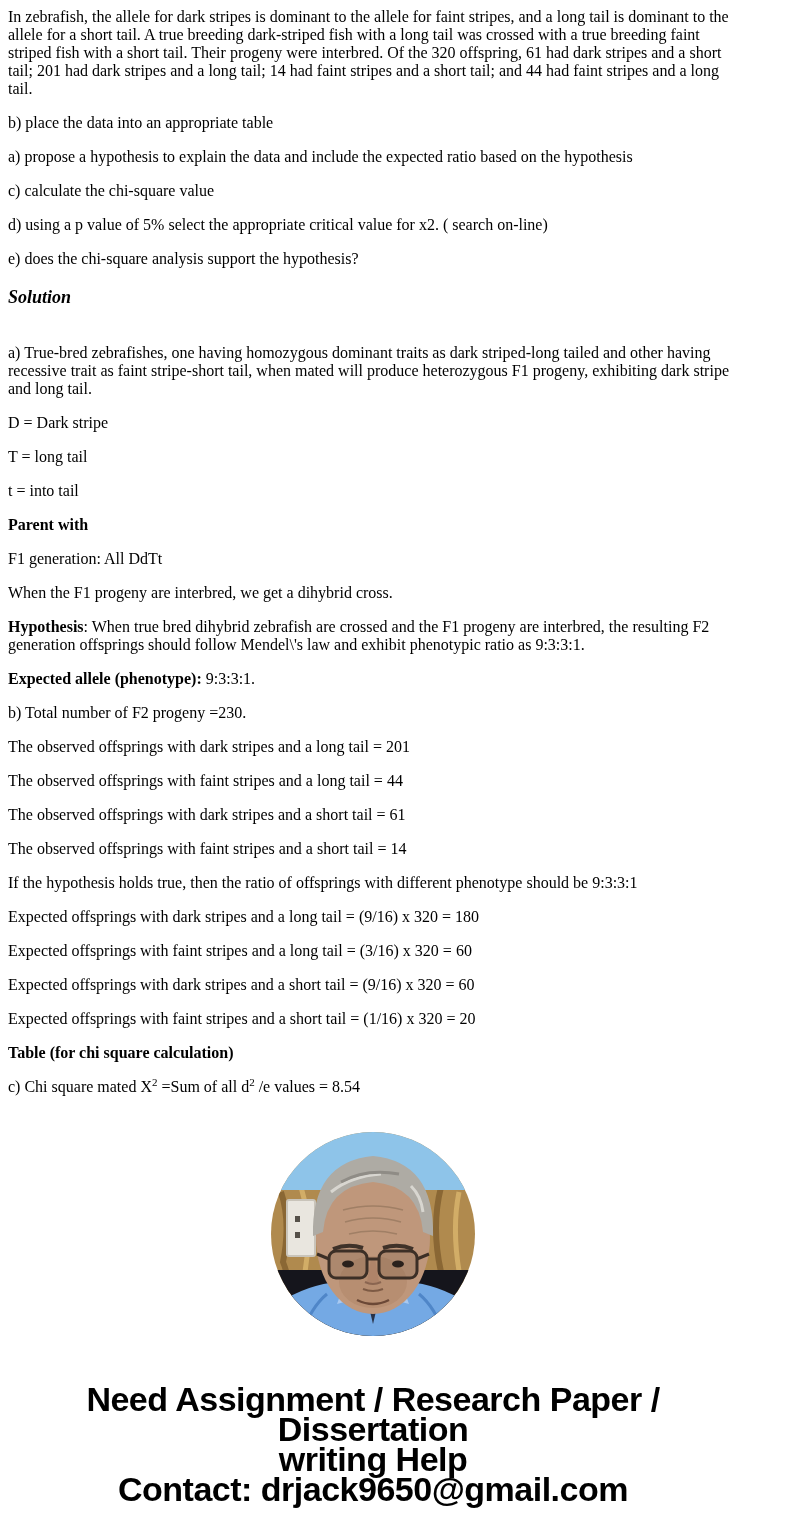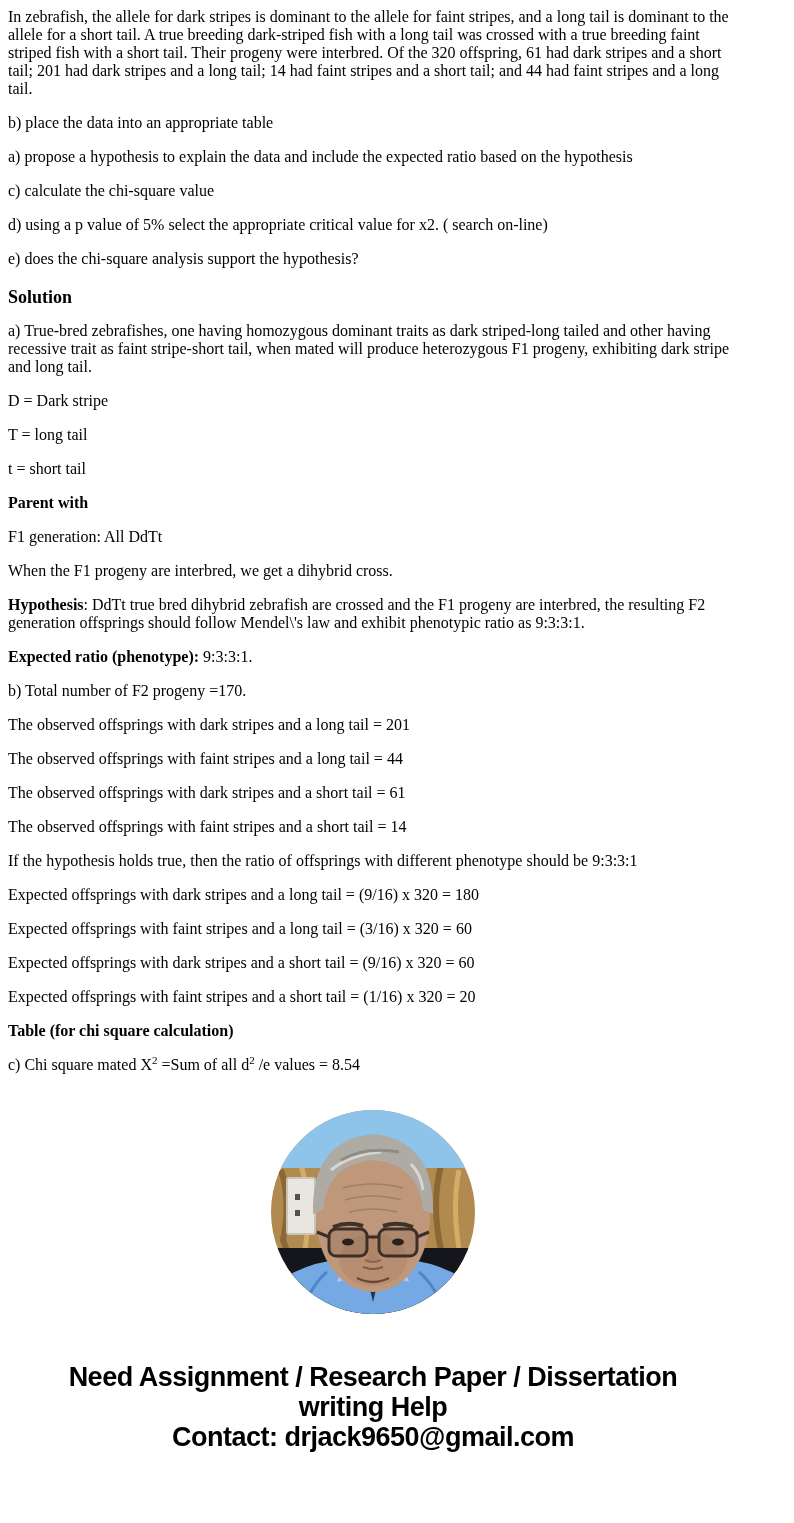--- a/index.html
+++ b/index.html
@@ -14,37 +14,38 @@
   }
   .page p {
     font-size: 16px;
     line-height: 18px;
     margin: 0 0 16px 0;
   }
   .solution-heading {
     font-size: 18px;
     line-height: 20px;
     font-weight: bold;
-    margin: 19px 0 15px 0;
+    margin: 19px 0 37px 0;
+    font-style: italic;
   }
   .bold-para { font-weight: bold; }
   .lead { font-weight: bold; }
   sup { font-size: 11px; line-height: 0; }
   .avatar-wrap {
     margin-top: 36px;
     text-align: center;
     height: 204px;
   }
   .avatar-wrap svg { display: inline-block; }
   .footer {
     margin-top: 48px;
     text-align: center;
     font-family: "Liberation Sans", "DejaVu Sans", sans-serif;
     font-weight: 700;
-    font-size: 27px;
+    font-size: 34px;
     line-height: 30px;
     color: #000000;
     letter-spacing: -0.5px;
   }
 </style>
 </head>
 <body>
 
 <div class="page">
 
@@ -55,31 +56,31 @@
   <p>c) calculate the chi-square value</p>
   <p>d) using a p value of 5% select the appropriate critical value for x2. ( search on-line)</p>
   <p>e) does the chi-square analysis support the hypothesis?</p>
 
   <div class="solution-heading">Solution</div>
 
   <p>a) True-bred zebrafishes, one having homozygous dominant traits as dark striped-long tailed and other having recessive trait as faint stripe-short tail, when mated will produce heterozygous F1 progeny, exhibiting dark stripe and long tail.</p>
 
   <p>D = Dark stripe</p>
   <p>T = long tail</p>
-  <p>t = short tail</p>
+  <p>t = into tail</p>
 
   <p class="bold-para">Parent with</p>
   <p>F1 generation: All DdTt</p>
   <p>When the F1 progeny are interbred, we get a dihybrid cross.</p>
 
-  <p><span class="lead">Hypothesis</span><span>: DdTt true bred dihybrid zebrafish are crossed and the F1 progeny are interbred, the resulting F2 generation offsprings should follow Mendel\'s law and exhibit phenotypic ratio as 9:3:3:1.</span></p>
+  <p><span class="lead">Hypothesis</span><span>: When true bred dihybrid zebrafish are crossed and the F1 progeny are interbred, the resulting F2 generation offsprings should follow Mendel\'s law and exhibit phenotypic ratio as 9:3:3:1.</span></p>
 
-  <p><span class="lead">Expected ratio (phenotype):</span><span> 9:3:3:1.</span></p>
+  <p><span class="lead">Expected allele (phenotype):</span><span> 9:3:3:1.</span></p>
 
-  <p>b) Total number of F2 progeny =170.</p>
+  <p>b) Total number of F2 progeny =230.</p>
 
   <p>The observed offsprings with dark stripes and a long tail = 201</p>
   <p>The observed offsprings with faint stripes and a long tail = 44</p>
   <p>The observed offsprings with dark stripes and a short tail = 61</p>
   <p>The observed offsprings with faint stripes and a short tail = 14</p>
 
   <p>If the hypothesis holds true, then the ratio of offsprings with different phenotype should be 9:3:3:1</p>
 
   <p>Expected offsprings with dark stripes and a long tail = (9/16) x 320 = 180</p>
   <p>Expected offsprings with faint stripes and a long tail = (3/16) x 320 = 60</p>

